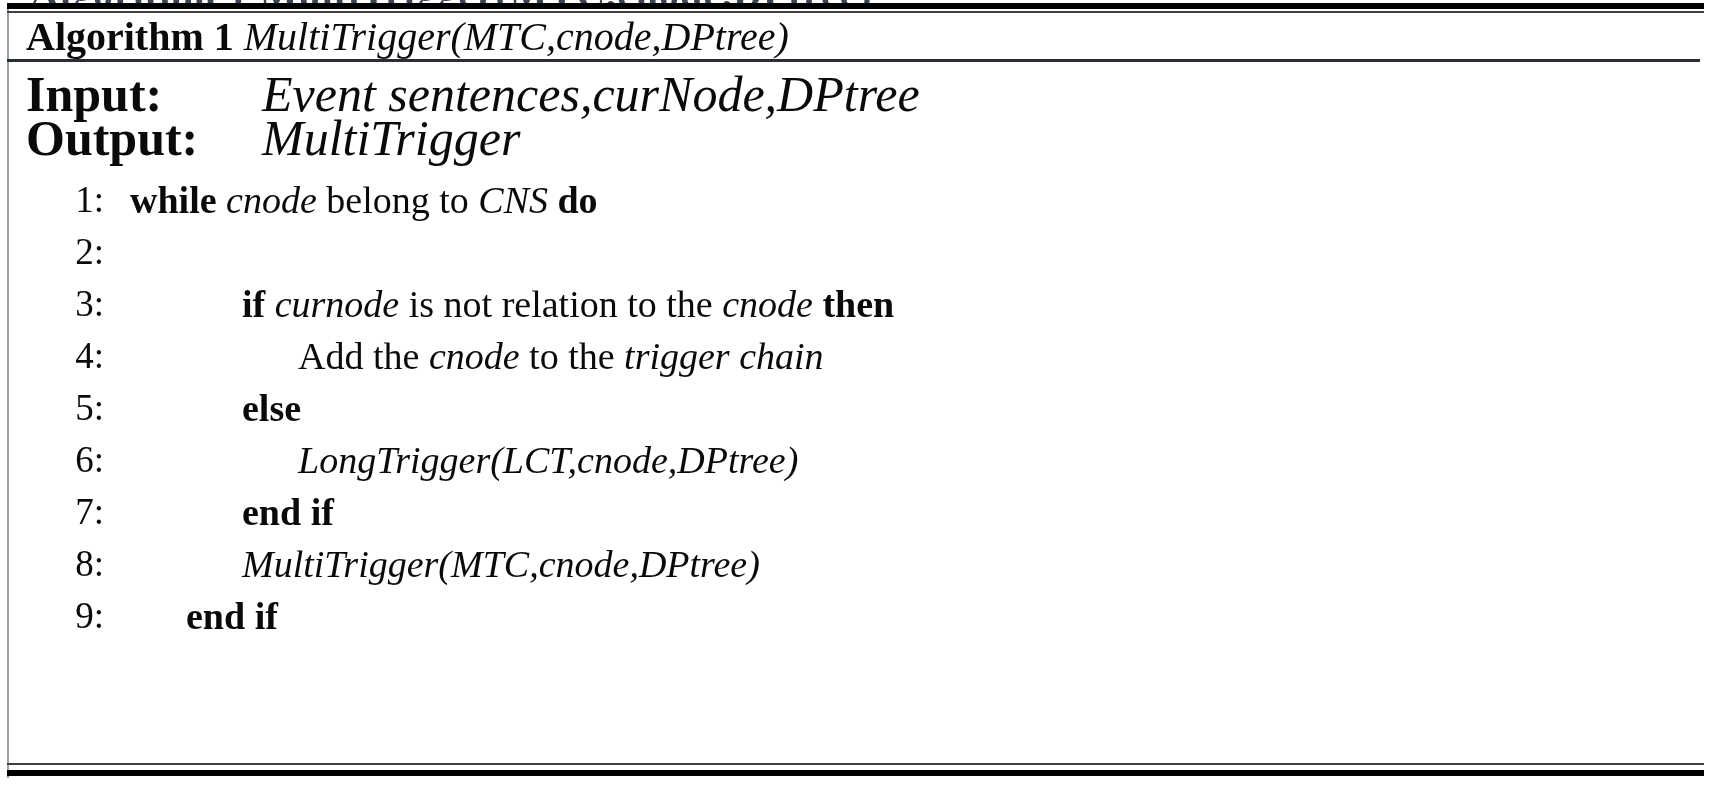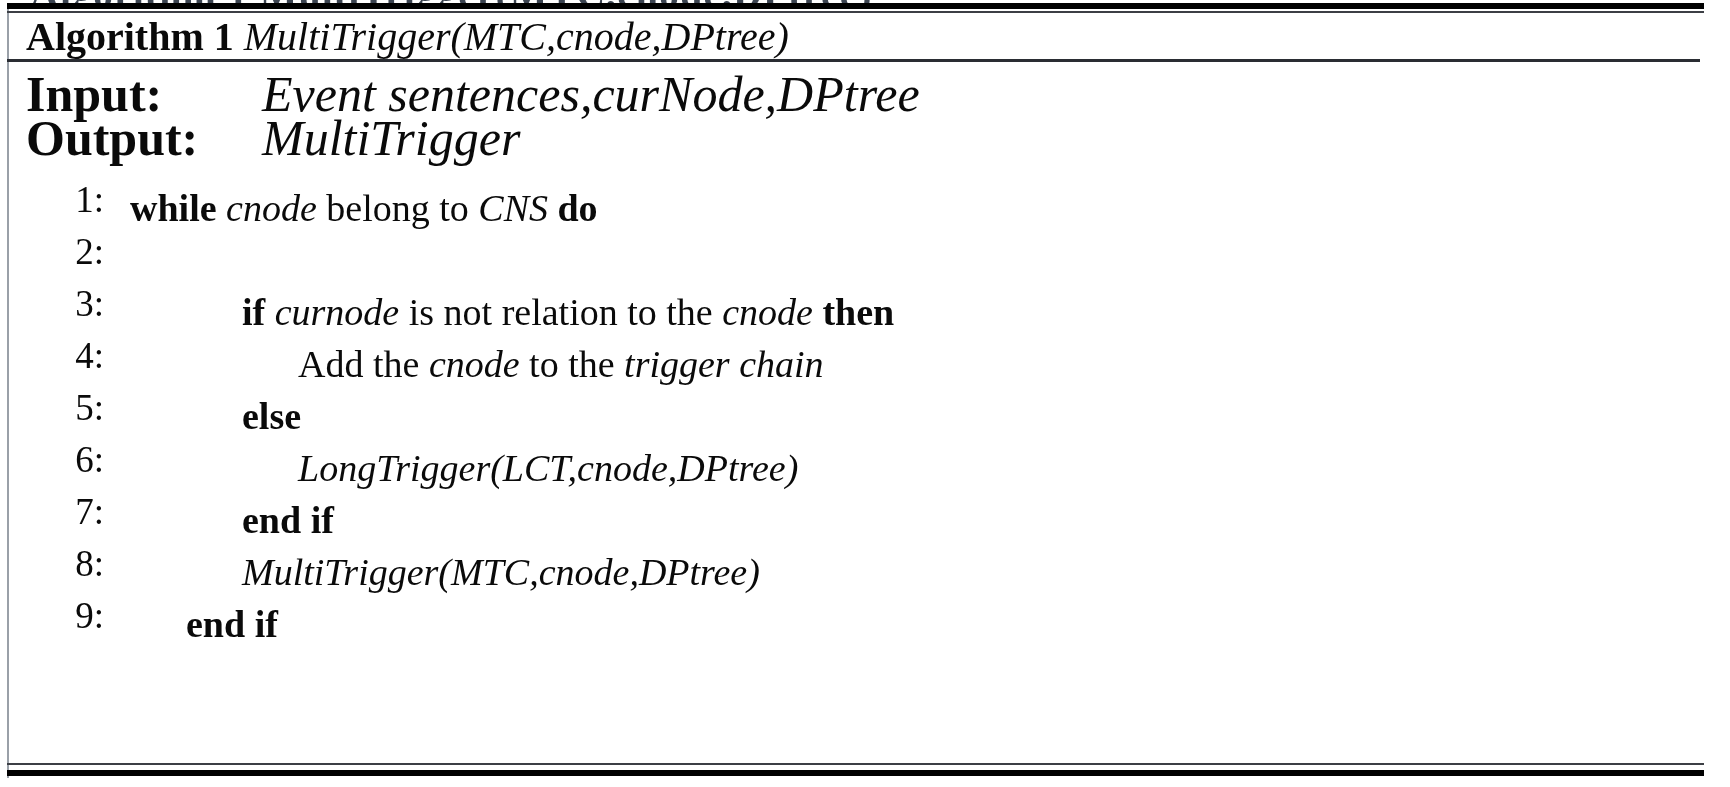--- a/index.html
+++ b/index.html
@@ -130,21 +130,20 @@
   .line-no {
     position: absolute;
     left: 22px;
     width: 82px;
     text-align: right;
     font-size: 37px;
   }
   .line-body {
     position: absolute;
     left: 130px;
-    margin-top: 8px;
   }
   .line-body .kw { font-weight: bold; }
   .line-body .it { font-style: italic; }
   .line-body .rm { font-style: normal; font-weight: normal; }
 
   
   .ind-0 { padding-left: 0px; }
   .ind-1 { padding-left: 56px; }
   .ind-2 { padding-left: 112px; }
   .ind-3 { padding-left: 168px; }

